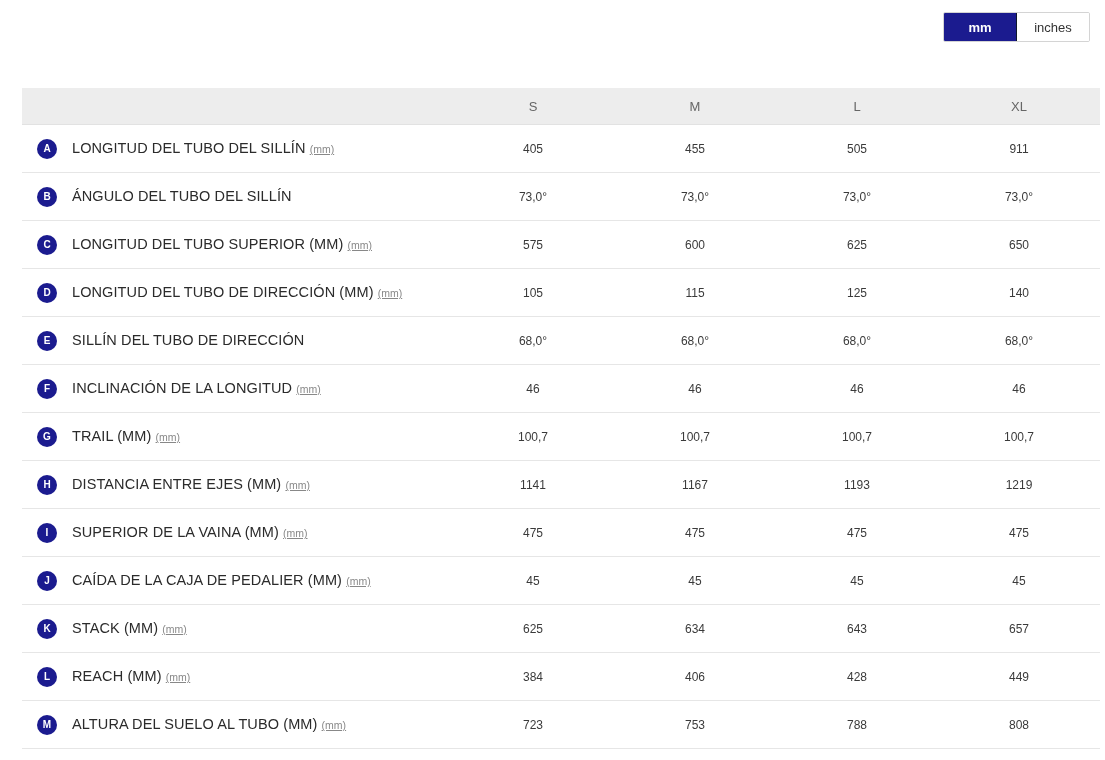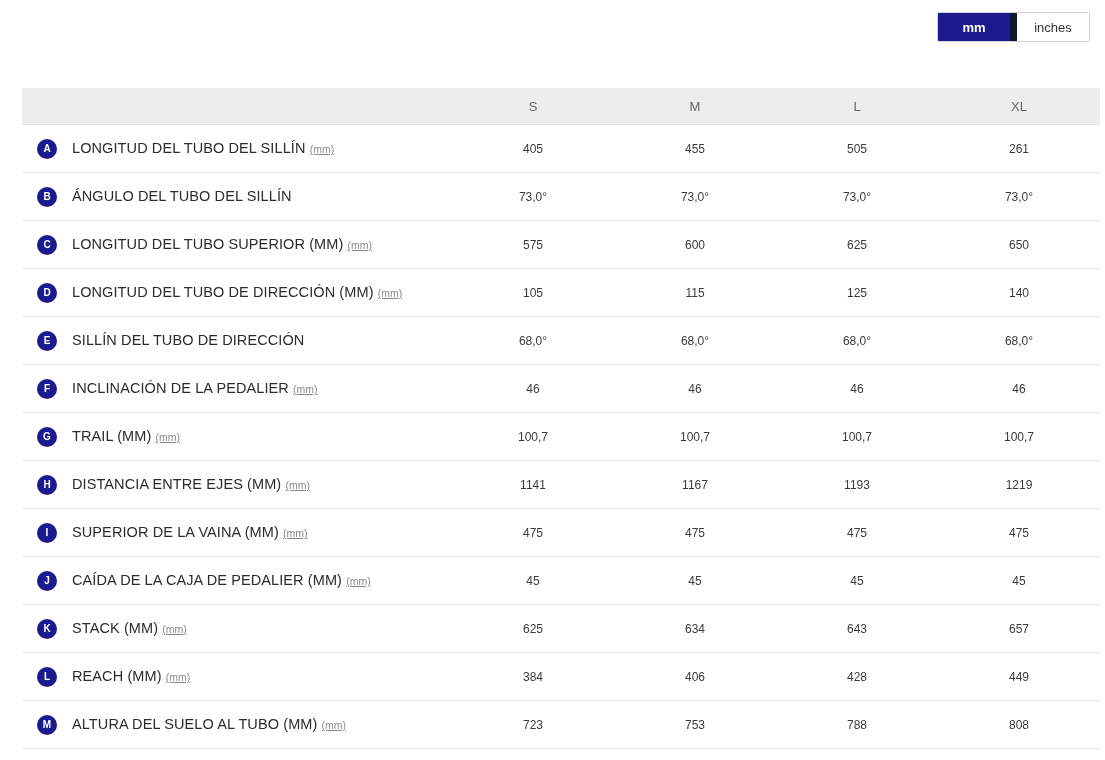--- a/index.html
+++ b/index.html
@@ -42,21 +42,21 @@
     color: #333333;
     cursor: pointer;
     user-select: none;
   }
   .unit-btn.active {
     background: #1b1b8f;
     color: #ffffff;
     font-weight: 600;
   }
   .unit-btn + .unit-btn {
-    border-left: 7px solid #0f172a;
+    border-left: 1px solid #0f172a;
   }
 
   
   .table-wrap {
     position: absolute;
     left: 22px;
     top: 88px;
     width: 1066px;
   }
   table.geo {
@@ -142,21 +142,21 @@
           <th class="col-size">XL</th>
         </tr>
       </thead>
       <tbody id="geo-body">
           <tr>
             <td class="badge-cell"><span class="badge">A</span></td>
             <td class="label-cell"><span>LONGITUD DEL TUBO DEL SILLÍN</span> <span class="unit-sub">(mm)</span></td>
             <td class="value-cell">405</td>
             <td class="value-cell">455</td>
             <td class="value-cell">505</td>
-            <td class="value-cell">261</td>
+            <td class="value-cell">911</td>
           </tr>
           <tr>
             <td class="badge-cell"><span class="badge">B</span></td>
             <td class="label-cell"><span>ÁNGULO DEL TUBO DEL SILLÍN</span></td>
             <td class="value-cell">73,0°</td>
             <td class="value-cell">73,0°</td>
             <td class="value-cell">73,0°</td>
             <td class="value-cell">73,0°</td>
           </tr>
           <tr>
@@ -178,21 +178,21 @@
           <tr>
             <td class="badge-cell"><span class="badge">E</span></td>
             <td class="label-cell"><span>SILLÍN DEL TUBO DE DIRECCIÓN</span></td>
             <td class="value-cell">68,0°</td>
             <td class="value-cell">68,0°</td>
             <td class="value-cell">68,0°</td>
             <td class="value-cell">68,0°</td>
           </tr>
           <tr>
             <td class="badge-cell"><span class="badge">F</span></td>
-            <td class="label-cell"><span>INCLINACIÓN DE LA PEDALIER</span> <span class="unit-sub">(mm)</span></td>
+            <td class="label-cell"><span>INCLINACIÓN DE LA LONGITUD</span> <span class="unit-sub">(mm)</span></td>
             <td class="value-cell">46</td>
             <td class="value-cell">46</td>
             <td class="value-cell">46</td>
             <td class="value-cell">46</td>
           </tr>
           <tr>
             <td class="badge-cell"><span class="badge">G</span></td>
             <td class="label-cell"><span>TRAIL (MM)</span> <span class="unit-sub">(mm)</span></td>
             <td class="value-cell">100,7</td>
             <td class="value-cell">100,7</td>

